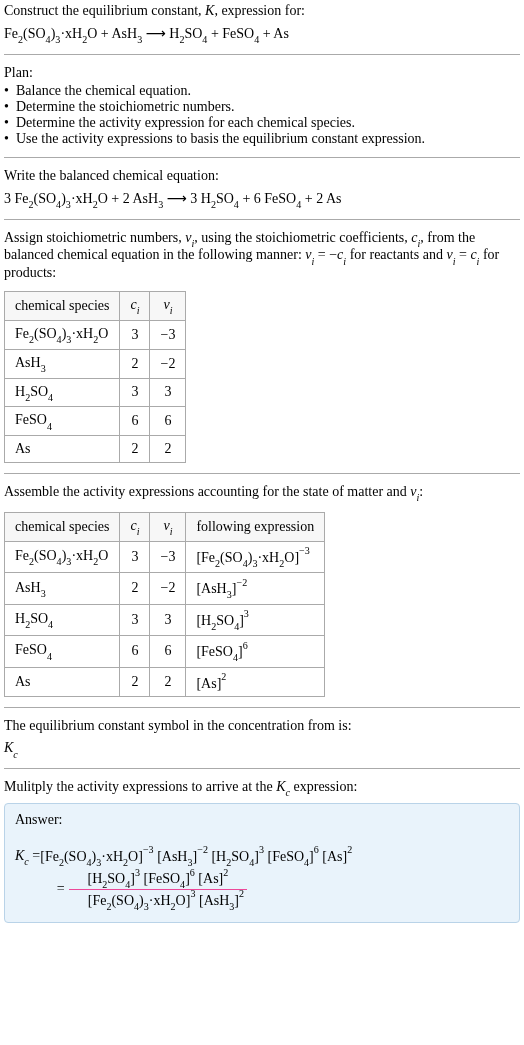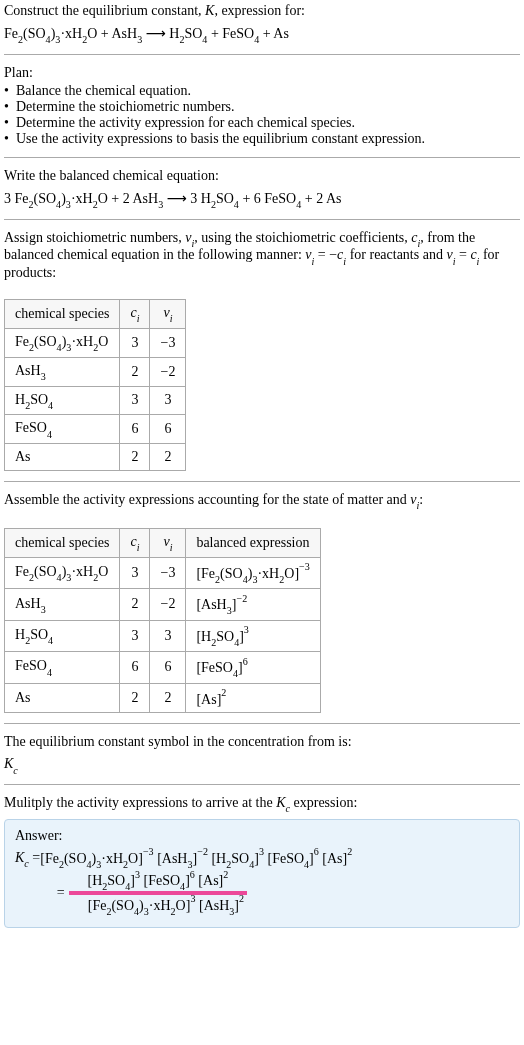--- a/index.html
+++ b/index.html
@@ -15,45 +15,45 @@
 .hr { border: 0; border-top: 1px solid #aaa; margin: 10px 0; }
 .eq { white-space: normal; }
 .sub { font-size: 0.72em; vertical-align: sub; position: relative; top: 0.15em; }
 .sup { font-size: 0.72em; vertical-align: super; position: relative; top: -0.15em; }
 .it { font-style: italic; }
 .bullet-list { margin-top: 2px; }
 .bullet-item { display: flex; }
 .bull { width: 12px; flex: none; }
 table {
   border-collapse: collapse;
-  margin-top: 18px;
+  margin-top: 10px;
 }
 th, td {
   border: 1px solid #aaa;
   padding: 5px 10px;
   text-align: left;
   font-weight: normal;
   white-space: nowrap;
 }
 th { background: #f7f7f7; }
 td.center, th.center { text-align: center; }
 .answer-box {
   background: #e9f3fb;
   border: 1px solid #b9d3e8;
   border-radius: 4px;
   padding: 8px 10px 12px;
   margin-top: 6px;
 }
-.answer-label { margin-bottom: 4px; }
+.answer-label { margin-bottom: 18px; }
 .frac {
   display: inline-block;
   vertical-align: middle;
   text-align: center;
 }
-.frac .num { display: block; padding: 0 3px; border-bottom: 4px solid #ec4899; }
+.frac .num { display: block; padding: 0 3px; border-bottom: 1px solid #ec4899; }
 .frac .den { display: block; padding: 0 3px; margin-left: 16px; }
 .kcline { display: flex; align-items: flex-start; }
 .kclhs { padding-top: 2px; }
 .kcline2 { display: flex; align-items: center; margin-left: 24px; margin-top: 2px;}
 .eqpad { padding: 0 4px; }
 </style>
 </head>
 <body>
 
 <div class="section">
@@ -140,21 +140,21 @@
 <div class="section">
   <span>Assemble the activity expressions accounting for the state of matter and </span><span class="it">ν</span><span class="sub it">i</span><span>:</span>
 </div>
 
 <table>
   <tbody>
       <tr>
     <th>chemical species</th>
     <th class="center"><span class="it">c</span><span class="sub it">i</span></th>
     <th class="center"><span class="it">ν</span><span class="sub it">i</span></th>
-    <th>balanced expression</th>
+    <th>following expression</th>
   </tr>
   <tr>
         <td><span>Fe</span><span class="sub">2</span><span>(SO</span><span class="sub">4</span><span>)</span><span class="sub">3</span><span>·xH</span><span class="sub">2</span><span>O</span></td>
         <td class="center">3</td>
         <td class="center">−3</td>
         <td>[<span>Fe</span><span class="sub">2</span><span>(SO</span><span class="sub">4</span><span>)</span><span class="sub">3</span><span>·xH</span><span class="sub">2</span><span>O</span>]<span class="sup">−3</span></td>
       </tr>
   <tr>
         <td><span>AsH</span><span class="sub">3</span></td>
         <td class="center">2</td>

